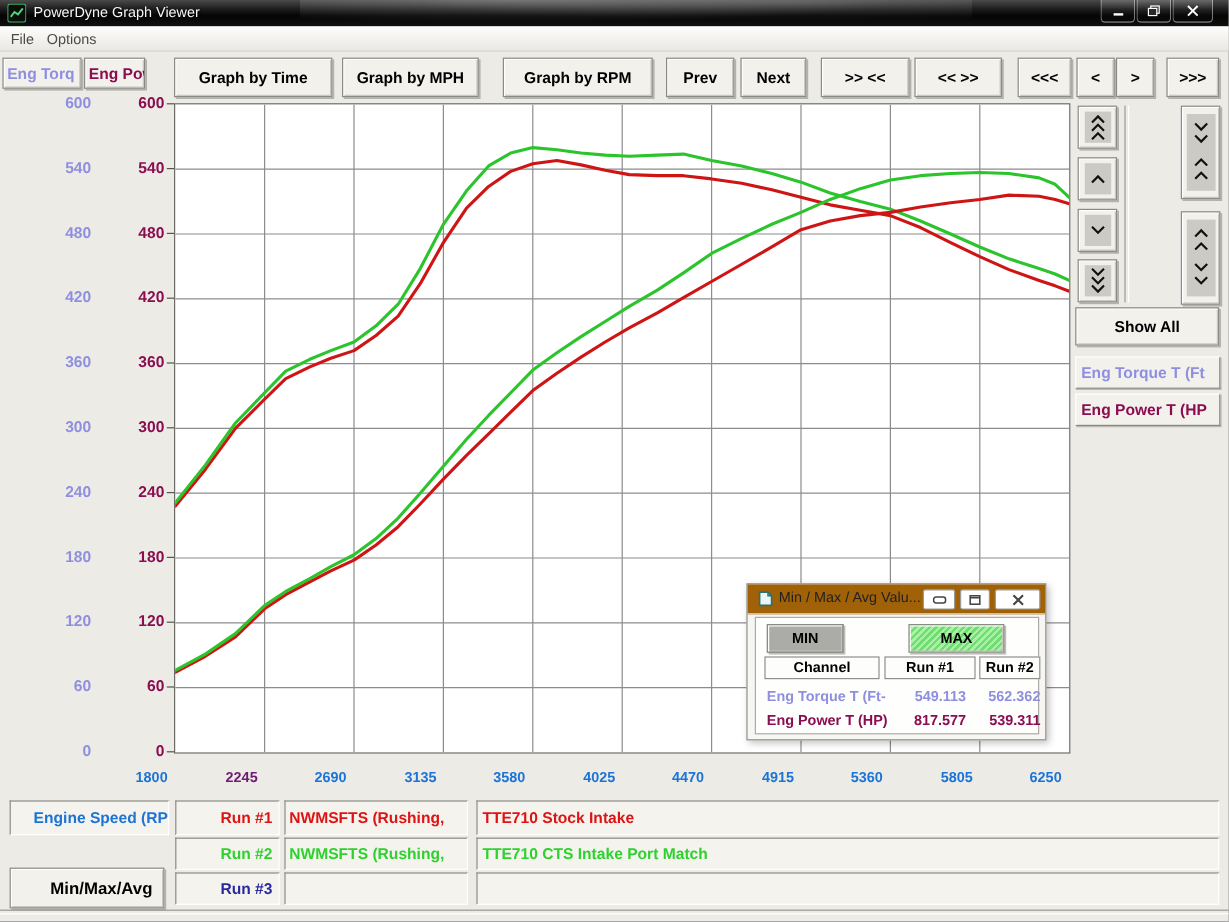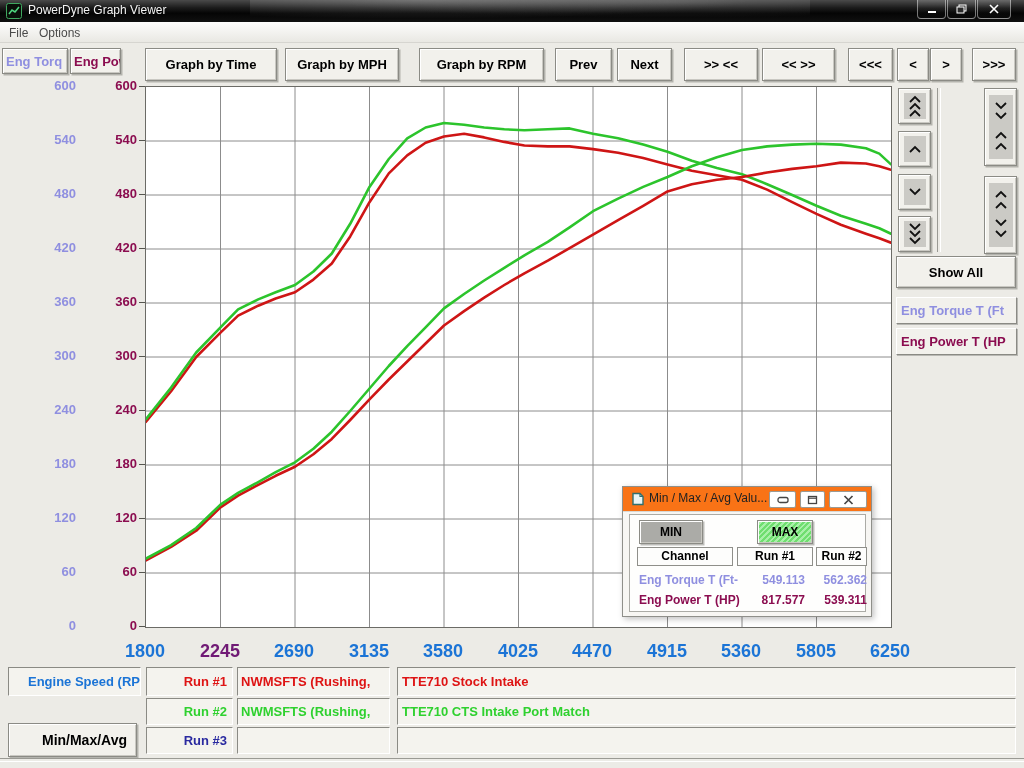--- a/index.html
+++ b/index.html
@@ -24,33 +24,33 @@
   
   .btn{position:absolute;background:#F2F1EC;border:1px solid #8B8B85;box-sizing:border-box;
     box-shadow:inset 1px 1px 0 #FFFFFF,inset -1px -1px 0 #C9C8C2,1.5px 1.5px 0 rgba(110,110,105,.45);
     display:flex;align-items:center;justify-content:center;font-weight:bold;font-size:13px;color:#000;cursor:default;}
   .sunken{position:absolute;background:#F4F3EE;border:1px solid;border-color:#8A8A84 #FFFFFF #FFFFFF #8A8A84;
     box-sizing:border-box;overflow:hidden;white-space:nowrap;}
   
   #plot{position:absolute;left:145px;top:86px;width:745px;height:540px;background:#FFFFFF;
     border:1px solid #6B6B66;box-sizing:content-box;}
   .ylab{position:absolute;width:48px;text-align:right;font-weight:bold;font-size:13px;line-height:18px;height:18px;}
-  .xlab{position:absolute;width:64px;text-align:center;font-weight:bold;font-size:18px;top:641px;}
+  .xlab{position:absolute;width:64px;font-weight:bold;font-size:12px;top:641px;}
   .ytick{position:absolute;width:6px;height:1px;background:#55554F;left:139px;}
   
   .chev-pad{background:#CBCAC5;display:flex;flex-direction:column;align-items:center;justify-content:center;}
   .vdivider{position:absolute;left:937px;top:88px;width:2px;height:164px;
     border-left:1px solid #9A9A94;border-right:1px solid #FFFFFF;}
   .chan-label{position:absolute;background:#F2F1EC;border:1px solid;border-color:#FFFFFF #8A8A84 #8A8A84 #FFFFFF;
     box-shadow:1px 1px 0 rgba(110,110,105,.4);box-sizing:border-box;display:flex;align-items:center;
     font-weight:bold;font-size:13px;padding-left:4px;overflow:hidden;white-space:nowrap;}
   
   #mmwin{position:absolute;left:622px;top:486px;width:250px;height:131px;background:#F7F6F3;
     border:1px solid #8F8F8A;box-shadow:2px 2px 6px rgba(0,0,0,.25);box-sizing:border-box;}
-  #mmwin .mm-title{position:absolute;left:0;top:0;width:100%;height:24px;background:#f97316;border-bottom:1px solid #D8D8D4;}
+  #mmwin .mm-title{position:absolute;left:0;top:0;width:100%;height:24px;background:#a16207;border-bottom:1px solid #D8D8D4;}
   #mmwin .mm-title-text{position:absolute;left:26px;top:4px;font-size:12px;color:#222;}
   .mmbtn{position:absolute;top:4px;height:17px;background:#FFFFFF;border:1px solid #9A9A94;border-radius:2px;
     box-sizing:border-box;display:flex;align-items:center;justify-content:center;}
   #mm-body{position:absolute;left:6px;top:27px;width:237px;height:98px;background:#FEFEFD;border:1px solid #ABABA6;box-sizing:border-box;}
   .mm-head{position:absolute;background:#FDFDFC;border:1px solid #8F8F8A;box-sizing:border-box;text-align:center;
     font-weight:bold;font-size:12px;line-height:17px;overflow:hidden;}
   .mm-cell{position:absolute;font-weight:bold;font-size:12px;white-space:nowrap;}
   
   .runlab{font-weight:bold;font-size:13px;line-height:27px;}
   .groove{position:absolute;left:0;top:758px;width:1024px;height:2px;border-top:1px solid #9A9A94;border-bottom:1px solid #FFFFFF;}
@@ -272,21 +272,21 @@
       </div>
       <div class="mmbtn" style="left:206px;width:38px;">
         <svg width="11" height="10" viewBox="0 0 11 10">
             <path d="M1.5,1 L9.5,9 M9.5,1 L1.5,9" stroke="#444" stroke-width="1.7"></path>
           </svg>
       </div>
     </div>
     <div id="mm-body"></div>
 
     <div class="btn" style="left:16px;top:33px;width:64px;height:24px;background:#ABABA7;font-size:12px;">MIN</div>
-    <div class="btn" id="max-btn" style="left: 134px; top: 33px; width: 56px; height: 24px; font-size: 12px; background: repeating-linear-gradient(135deg, rgb(111, 222, 111) 0px, rgb(111, 222, 111) 2px, rgb(169, 240, 169) 2px, rgb(169, 240, 169) 4px); text-align: center;">MAX</div>
+    <div class="btn" id="max-btn" style="left: 134px; top: 33px; width: 80px; height: 24px; font-size: 12px; background: repeating-linear-gradient(135deg, rgb(111, 222, 111) 0px, rgb(111, 222, 111) 2px, rgb(169, 240, 169) 2px, rgb(169, 240, 169) 4px); text-align: center;">MAX</div>
 
     <div class="mm-head" style="left:14px;top:60px;width:96px;height:19px;">Channel</div>
     <div class="mm-head" style="left:114px;top:60px;width:76px;height:19px;">Run #1</div>
     <div class="mm-head" style="left:193px;top:60px;width:51px;height:19px;">Run #2</div>
 
     <div class="mm-cell torq-color" style="left: 16px; top: 86px; color: rgb(143, 143, 224);">Eng Torque T (Ft-</div>
     <div class="mm-cell torq-color" style="left: 110px; top: 86px; width: 72px; text-align: right; color: rgb(143, 143, 224);">549.113</div>
     <div class="mm-cell torq-color" style="left: 182px; top: 86px; width: 62px; text-align: right; color: rgb(143, 143, 224);">562.362</div>
 
     <div class="mm-cell powe-color" style="left: 16px; top: 106px; color: rgb(139, 13, 80);">Eng Power T (HP)</div>

